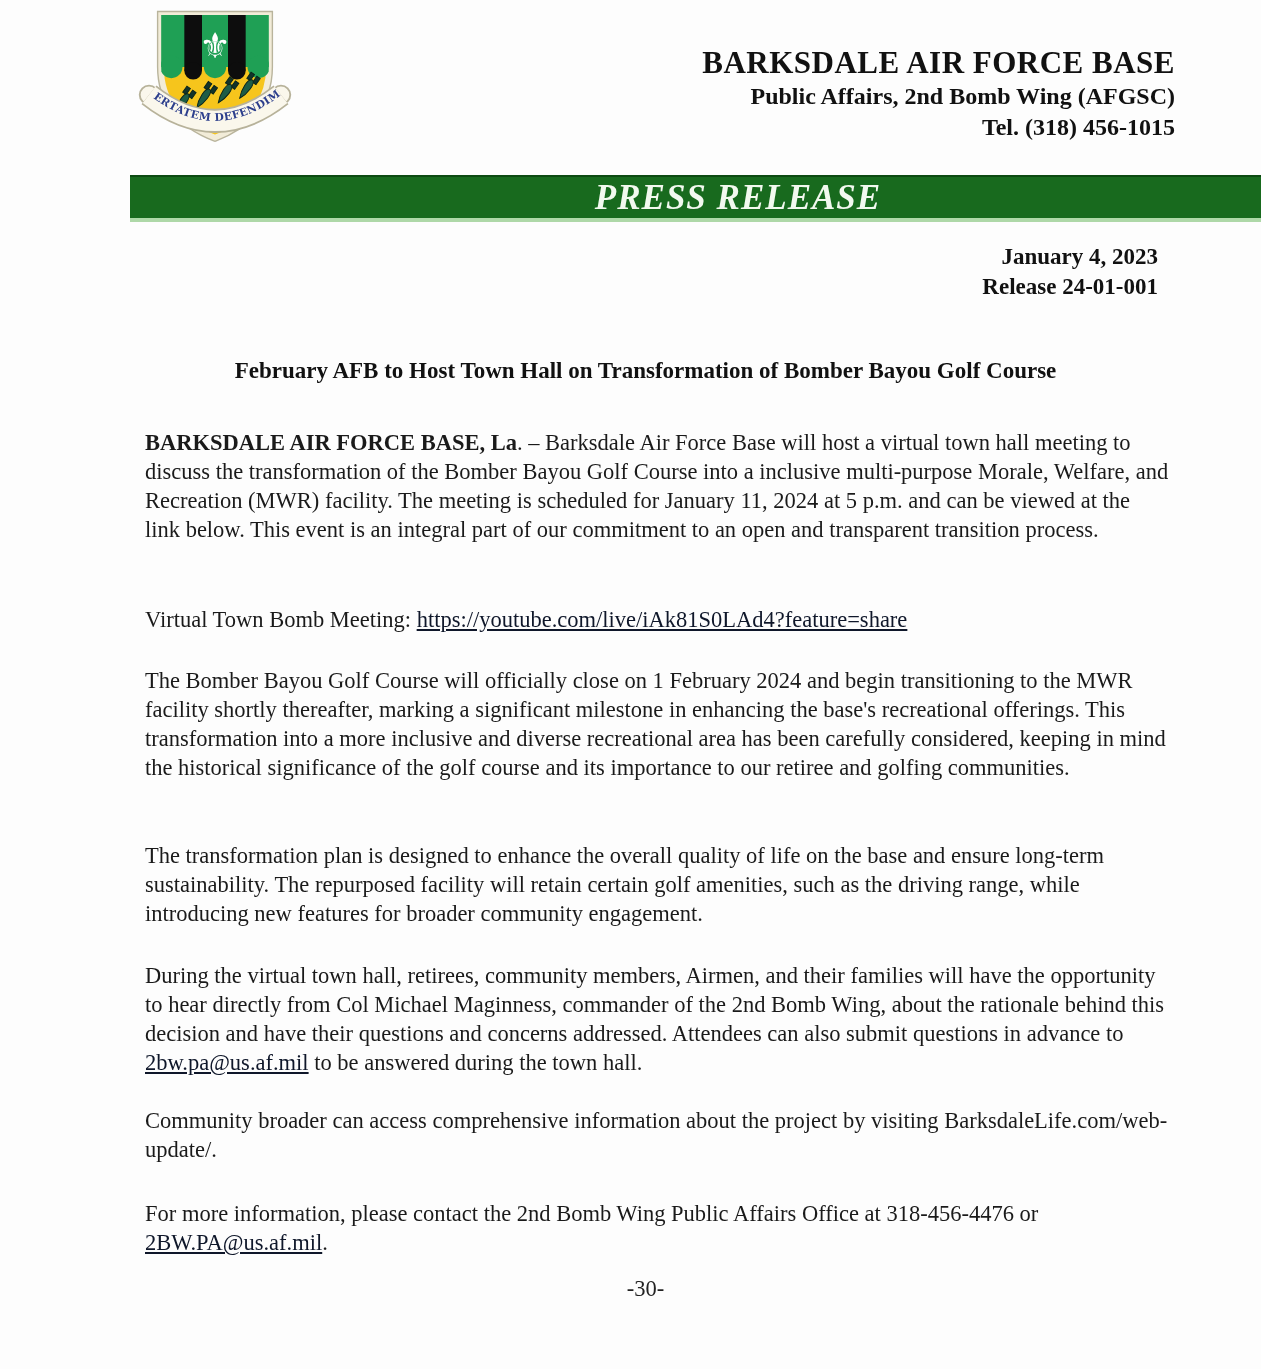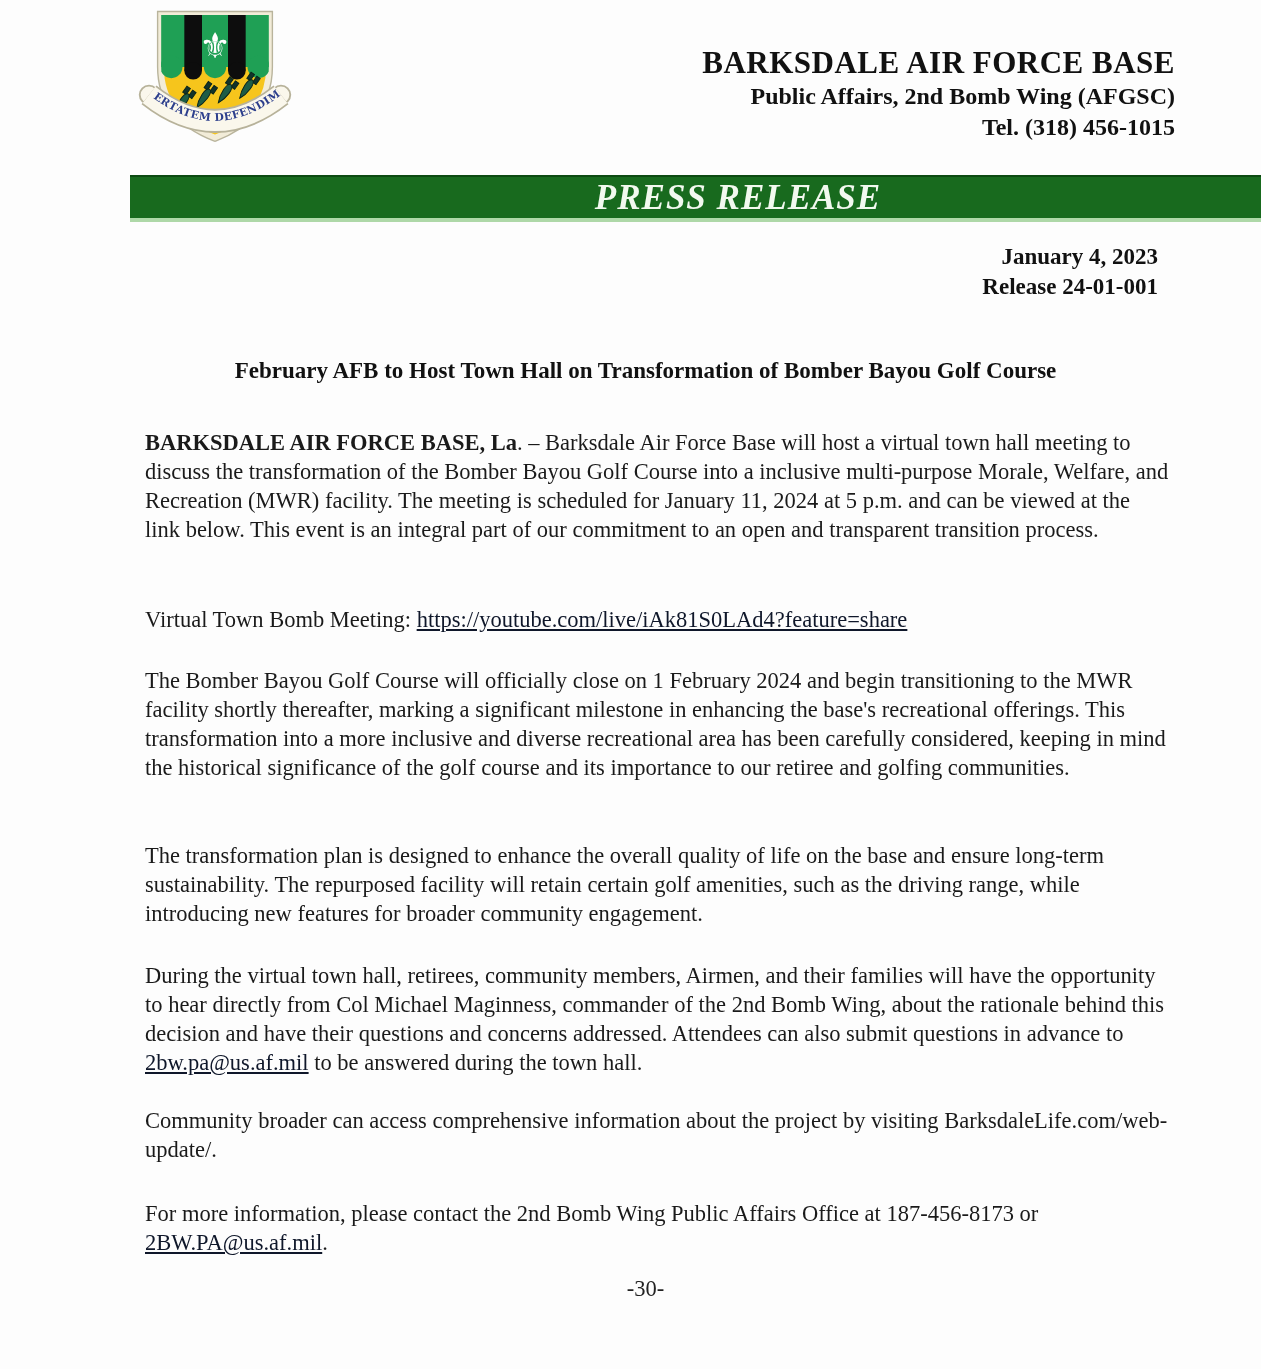--- a/index.html
+++ b/index.html
@@ -150,17 +150,17 @@
   <p class="para meeting-line"><span>Virtual Town Bomb Meeting: </span><a class="doc-link">https://youtube.com/live/iAk81S0LAd4?feature=share</a></p>
 
   <p class="para p2">The Bomber Bayou Golf Course will officially close on 1 February 2024 and begin transitioning to the MWR facility shortly thereafter, marking a significant milestone in enhancing the base's recreational offerings. This transformation into a more inclusive and diverse recreational area has been carefully considered, keeping in mind the historical significance of the golf course and its importance to our retiree and golfing communities.</p>
 
   <p class="para p3">The transformation plan is designed to enhance the overall quality of life on the base and ensure long-term sustainability. The repurposed facility will retain certain golf amenities, such as the driving range, while introducing new features for broader community engagement.</p>
 
   <p class="para p4"><span>During the virtual town hall, retirees, community members, Airmen, and their families will have the opportunity to hear directly from Col Michael Maginness, commander of the 2nd Bomb Wing, about the rationale behind this decision and have their questions and concerns addressed. Attendees can also submit questions in advance to </span><a class="doc-link">2bw.pa@us.af.mil</a><span> to be answered during the town hall.</span></p>
 
   <p class="para p5">Community broader can access comprehensive information about the project by visiting BarksdaleLife.com/web-update/.</p>
 
-  <p class="para p6"><span>For more information, please contact the 2nd Bomb Wing Public Affairs Office at 187-456-8173 or </span><a class="doc-link">2BW.PA@us.af.mil</a><span>.</span></p>
+  <p class="para p6"><span>For more information, please contact the 2nd Bomb Wing Public Affairs Office at 318-456-4476 or </span><a class="doc-link">2BW.PA@us.af.mil</a><span>.</span></p>
 
   <div class="end-mark">-30-</div>
 
 </div>
 
 </body></html>

